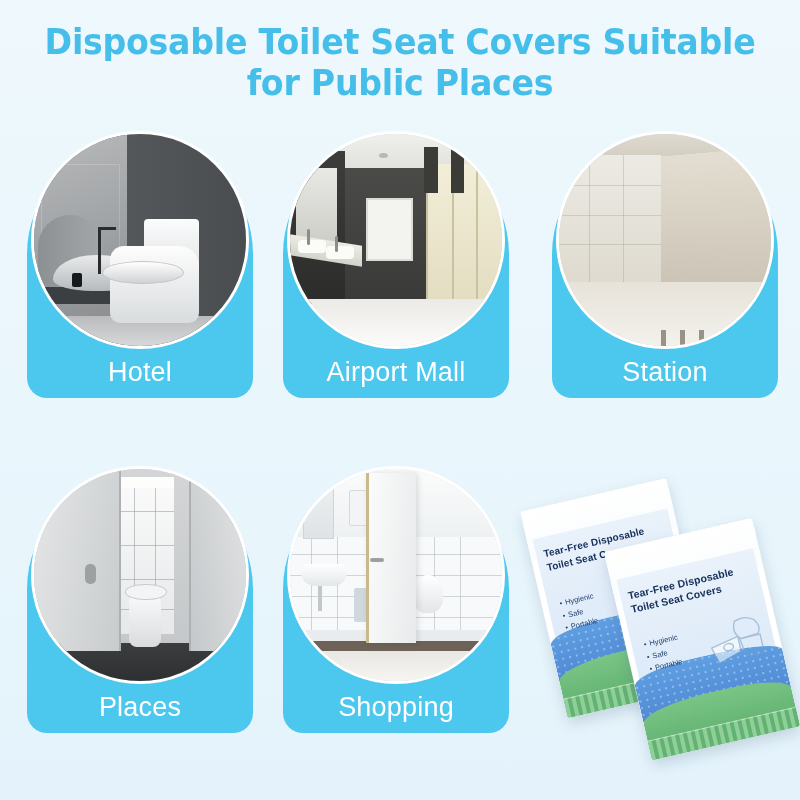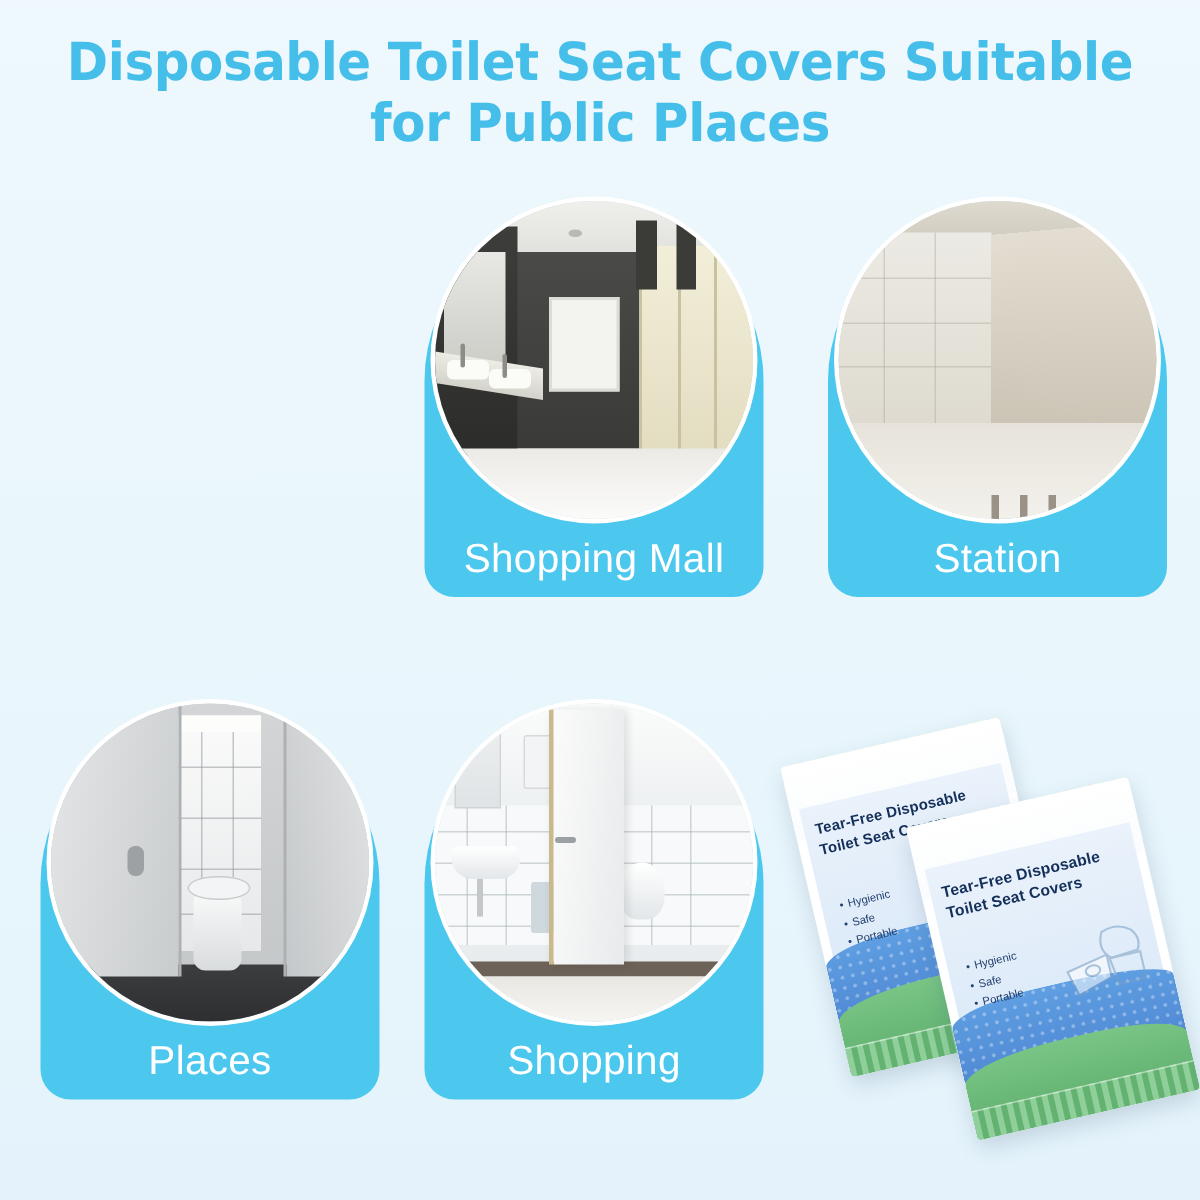--- a/index.html
+++ b/index.html
@@ -158,20 +158,38 @@
   .pack-back .pk-title{font-size:10px;}
 </style>
 </head>
 <body>
 
 <div class="stage">
 
   <div class="title">Disposable Toilet Seat Covers Suitable
 for Public Places</div>
 
+  <div class="card" id="card-hotel">
+    <div class="photo">
+      <div class="scene">
+        <div class="hotel-bg"></div>
+        <div class="hotel-concrete"></div>
+        <div class="hotel-arch"></div>
+        <div class="hotel-counter"></div>
+        <div class="hotel-tub"></div>
+        <div class="hotel-tap"></div>
+        <div class="hotel-soap"></div>
+        <div class="hotel-floor"></div>
+        <div class="hotel-tank"></div>
+        <div class="hotel-bowl"></div>
+        <div class="hotel-seat"></div>
+      </div>
+    </div>
+    <div class="label">Hotel</div>
+  </div>
 
   <div class="card" id="card-mall">
     <div class="photo">
       <div class="scene">
         <div class="mall-ceiling"></div>
         <div class="mall-dot" style="left:42%;top:9%"></div>
         <div class="mall-dot" style="left:42%;top:16%"></div>
         <div class="mall-wall"></div>
         <div class="mall-poster"></div>
         <div class="mall-left"></div>
@@ -184,21 +202,21 @@
         <div class="mall-stalls">
           <div class="mall-door" style="left:0;width:34%"></div>
           <div class="mall-door" style="left:34%;width:32%"></div>
           <div class="mall-door" style="left:66%;width:34%"></div>
         </div>
         <div class="mall-gap" style="right:30%;width:7%"></div>
         <div class="mall-gap" style="right:18%;width:6%"></div>
         <div class="mall-floor"></div>
       </div>
     </div>
-    <div class="label">Shopping Mall</div>
+    <div class="label">Airport Mall</div>
   </div>
 
   <div class="card" id="card-station">
     <div class="photo">
       <div class="scene">
         <div class="st-ceil"></div>
         <div class="st-wall"></div>
         <div class="st-tile" style="left:0;top:24%;width:48%;height:1px"></div>
         <div class="st-tile" style="left:0;top:38%;width:48%;height:1px"></div>
         <div class="st-tile" style="left:0;top:52%;width:48%;height:1px"></div>

